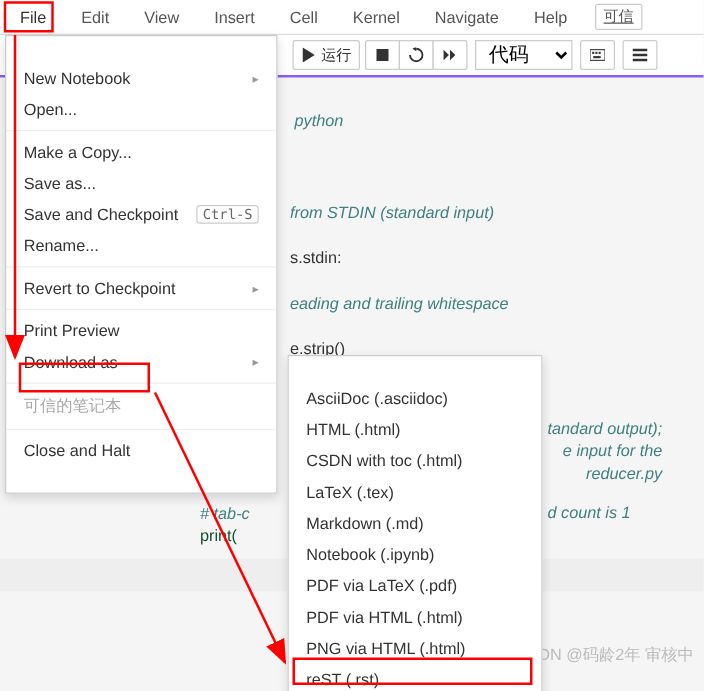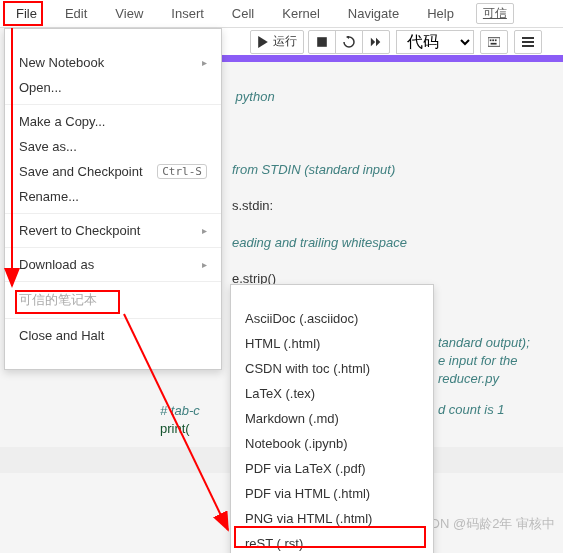--- a/index.html
+++ b/index.html
@@ -1,21 +1,21 @@
 <!DOCTYPE html>
 <html><head>
 <meta charset="utf-8">
 <style>
 * { margin: 0; padding: 0; box-sizing: border-box; font-family: "Helvetica Neue", Helvetica, Arial, sans-serif; }
 body { background: #f5f5f5; width: 563px; height: 553px; position: relative; overflow: hidden; }
 .menubar { background: #fff; border-bottom: 1px solid #ddd; height: 28px; display: flex; align-items: center; padding: 0 2px; }
 .menu-item { padding: 4px 14px; font-size: 13px; color: #555; cursor: pointer; }
 .menu-item:first-child { color: #333; }
 .trusted { border: 1px solid #ccc; padding: 1px 6px; font-size: 12px; color: #555; border-radius: 2px; margin-left: 8px; text-decoration: underline; }
-.toolbar { background: #fff; border-bottom: 7px solid #8b5cf6; height: 34px; display: flex; align-items: center; padding: 0 8px; gap: 0; margin-left: 16px; }
+.toolbar { background: #fff; border-bottom: 2px solid #8b5cf6; height: 34px; display: flex; align-items: center; padding: 0 8px; gap: 0; }
 .tool-btn { border: 1px solid #ccc; background: #fff; height: 24px; min-width: 28px; display: inline-flex; align-items: center; justify-content: center; font-size: 12px; color: #333; border-radius: 2px; padding: 0 6px; }
 .tool-sel { border: 1px solid #ccc; height: 24px; font-size: 16px; padding: 0 18px 0 6px; background: #fff; }
 .tool-group { display: flex; gap: 0; }
 .tool-group .tool-btn { border-radius: 0; margin-left: -1px; }
 .tool-group .tool-btn:first-child { border-top-left-radius: 2px; border-bottom-left-radius: 2px; margin-left: 0; }
 .tool-group .tool-btn:last-child { border-top-right-radius: 2px; border-bottom-right-radius: 2px; }
 .dropdown { position: absolute; background: #fff; border: 1px solid #ccc; box-shadow: 0 3px 8px rgba(0,0,0,0.15); padding: 21px 0; z-index: 10; }
 .dropdown-file { left: 4px; top: 28px; width: 218px; }
 .dd-item { padding: 5px 14px; font-size: 13px; color: #333; display: flex; align-items: center; justify-content: space-between; cursor: pointer; position: relative; }
 .dd-item.disabled { color: #aaa; }
@@ -97,21 +97,21 @@
 <div class="code-area">
 <div class="comment"> python</div>
 <br>
 <div class="comment">from STDIN (standard input)</div>
 <div class="code-line">s.stdin:</div>
 <div class="comment">eading and trailing whitespace</div>
 <div class="code-line">e.strip()</div>
 <div class="comment">e line into words</div>
 </div>
 
-<div style="position:absolute; left:438px; top:334px; font-family: Menlo, Monaco, Consolas, monospace; font-size:13px; line-height:1.4;">
+<div style="position:absolute; left:438px; top:334px; font-family: Menlo, Monaco, Consolas, monospace; font-size:13px; line-height:1.4;text-align:right;">
 <div class="comment">tandard output);</div>
 <div class="comment">e input for the</div>
 <div class="comment"> reducer.py</div>
 </div>
 
 <div style="position:absolute; left:160px; top:402px; font-family: Menlo, Monaco, Consolas, monospace; font-size:13px; line-height:1.4;">
 <div class="comment"># tab-c</div>
 <div><span class="kw">print(</span></div>
 </div>
 
@@ -142,20 +142,23 @@
     </div>
   <div class="dd-item">
       <span>Rename...</span>
     </div>
   <div class="dd-sep"></div>
   <div class="dd-item">
       <span>Revert to Checkpoint</span>
       <span class="submenu-arrow">▸</span>
     </div>
   <div class="dd-sep"></div>
+  <div class="dd-item">
+      <span>Print Preview</span>
+    </div>
   <div class="dd-item">
       <span>Download as</span>
       <span class="submenu-arrow">▸</span>
     </div>
   <div class="dd-sep"></div>
   <div class="dd-item disabled">
       <span>可信的笔记本</span>
     </div>
   <div class="dd-sep"></div>
   <div class="dd-item">

